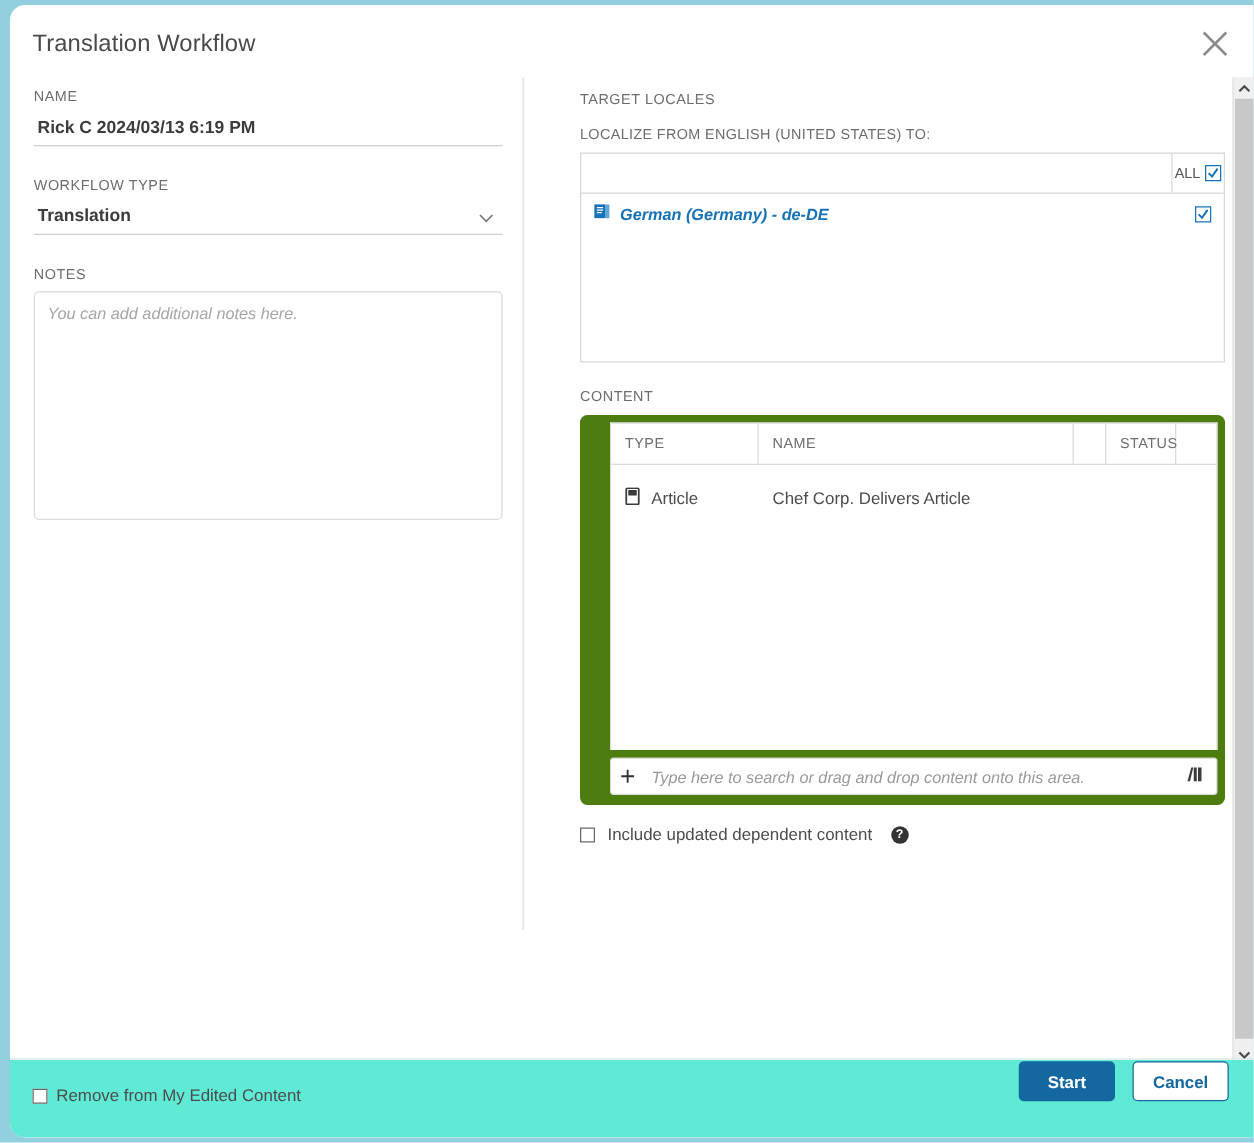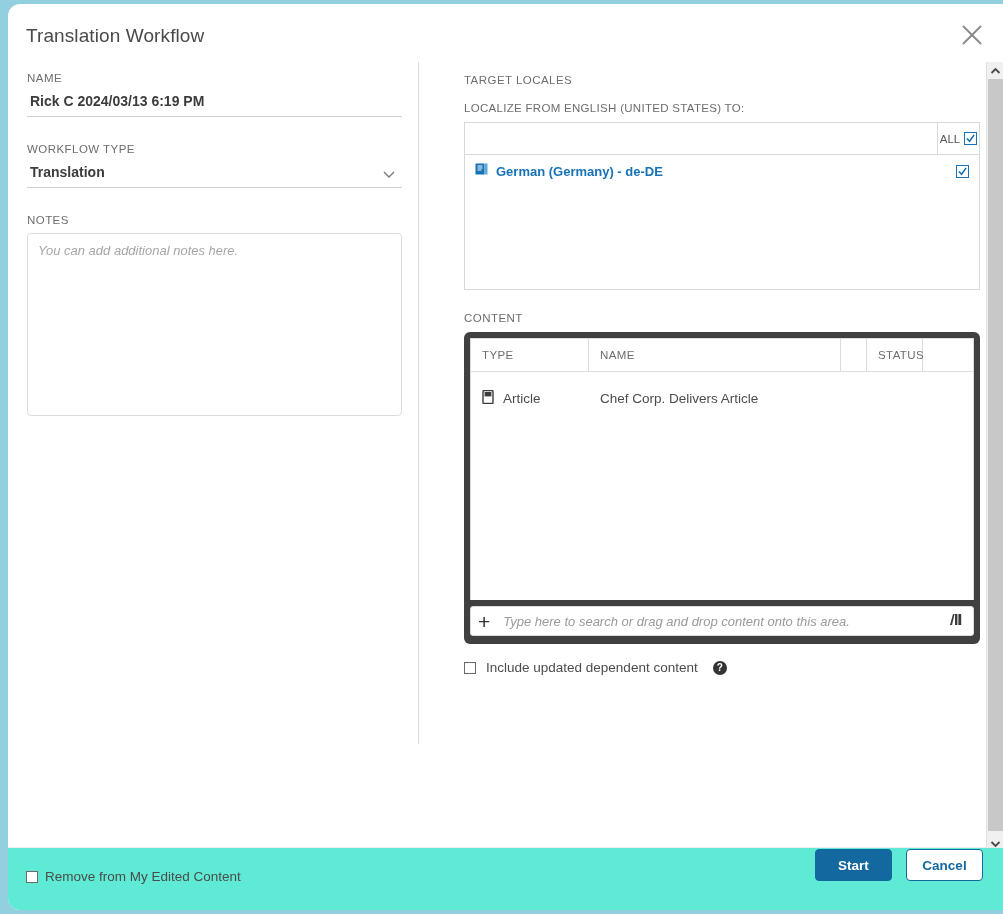--- a/index.html
+++ b/index.html
@@ -151,21 +151,21 @@
     height: 31px;
     border-left: 1px solid #d8d8d8;
     display: flex;
     align-items: center;
     justify-content: center;
     gap: 4px;
     font-size: 11.5px;
     color: #555;
     box-sizing: border-box;
   }
-  .locales-body { height: 131px; position: relative; }
+  .locales-body { height: 131px; position: relative; font-style: italic; }
   .locale-row {
     display: flex;
     align-items: center;
     height: 26px;
     padding: 0 0 0 10px;
     margin-top: 3px;
   }
   .locale-name {
     color: #1573b6;
     font-weight: bold;
@@ -173,23 +173,23 @@
     margin-left: 7px;
     flex: 1;
   }
   .locale-chk { margin-right: 10px; }
 
   
   .content-label { margin-top: 22px; margin-bottom: 8px; }
   .content-panel {
     width: 516px;
     box-sizing: border-box;
-    background: #404040;
+    background: #4d7c0f;
     border-radius: 6px;
-    padding: 6px 6px 8px 6px;
+    padding: 6px 6px 8px 24px;
   }
   .content-table {
     background: #fff;
     border: 1px solid #dcdcdc;
     border-bottom: none;
     box-sizing: border-box;
     width: 100%;
   }
   .ct-head {
     display: flex;

